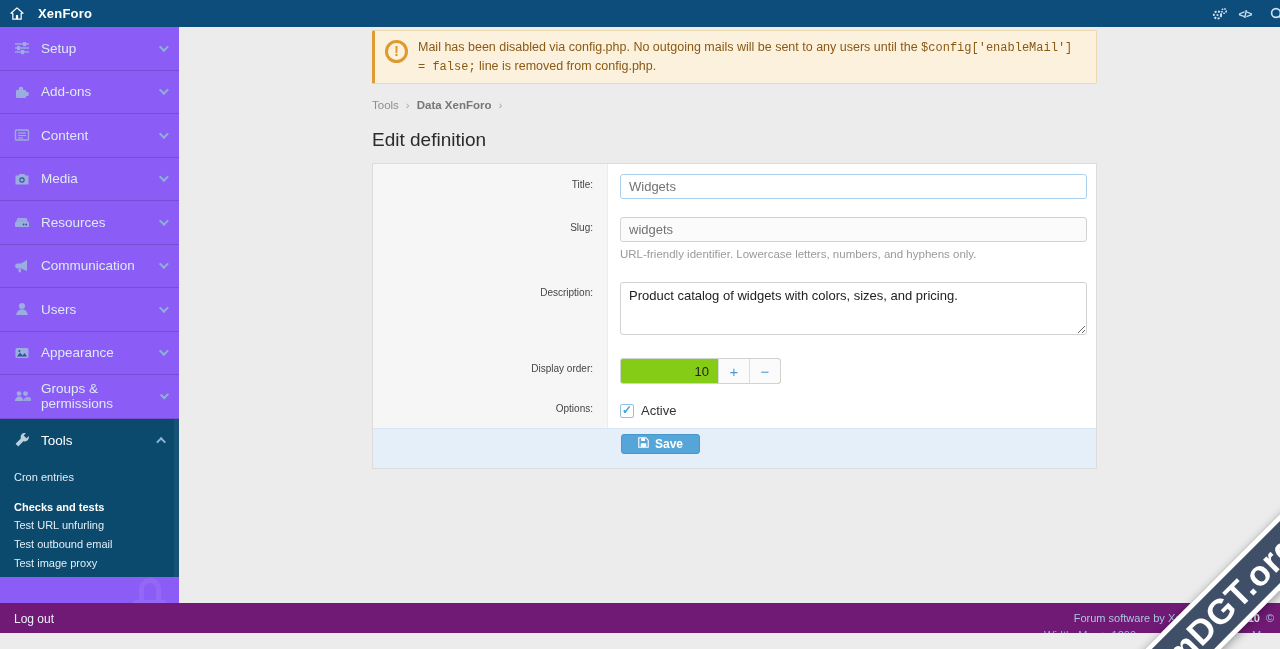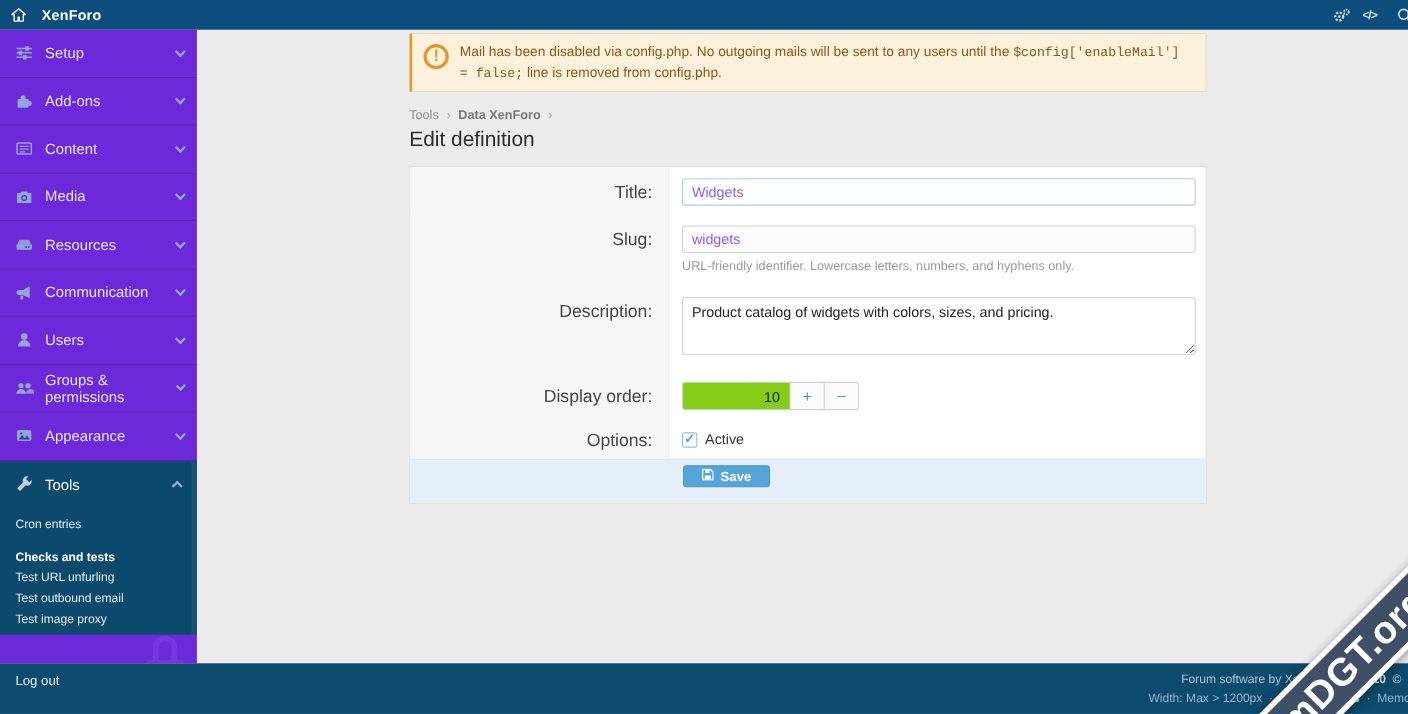--- a/index.html
+++ b/index.html
@@ -21,21 +21,21 @@
   .tb-brand { font-size:13px; font-weight:bold; letter-spacing:.2px; margin-left:4px; cursor:pointer; }
   .tb-icons { position:absolute; right:0; top:0; height:27px; }
   .tb-ic { position:absolute; top:6px; width:18px; height:16px; display:flex; align-items:center; justify-content:center; cursor:pointer; color:#cfe2ef; }
   .tb-ic.gears { right:52px; }
   .tb-ic.code { right:26px; font-size:11px; font-weight:bold; letter-spacing:-1px; }
   .tb-ic.search { right:-6px; }
 
   
   .sidebar {
     position:absolute; top:27px; left:0; width:179px; height:576px;
-    background:#6d28d9; z-index:4;
+    background:#8b5cf6; z-index:4;
   }
   .nav-item {
     height:43.5px; display:flex; align-items:center;
     padding:0 13px 0 14px; cursor:pointer;
     border-bottom:1px solid rgba(0,0,0,0.14);
     color:#dceaf4; font-size:13.5px;
   }
   .nav-ic { width:18px; height:16px; margin-right:9px; display:flex; align-items:center; opacity:.8; flex:none; }
   .chev {
     margin-left:auto; width:7px; height:7px;
@@ -82,39 +82,39 @@
     display:flex; align-items:center; justify-content:center;
     margin-right:10px; margin-top:2px;
   }
   .warn-code { font-family:"Liberation Mono", monospace; font-size:12px; }
 
   .breadcrumb { margin-top:15px; font-size:11.5px; color:#8d8d8d; display:flex; gap:7px; align-items:center; }
   .breadcrumb .crumb { cursor:pointer; }
   .breadcrumb .strong { font-weight:bold; color:#777; }
   .breadcrumb .bsep { color:#aaa; }
 
-  .page-title { margin-top:6px; margin-bottom:12px; font-size:19px; font-weight:400; color:#2b2b2b; }
+  .page-title { margin-top:18px; margin-bottom:12px; font-size:19px; font-weight:400; color:#2b2b2b; }
 
   
   .card { background:#fff; border:1px solid #dcdcdc; }
   .row { display:flex; }
   .cell-l {
     width:235px; flex:none; background:#f6f6f6; border-right:1px solid #ececec;
-    text-align:right; padding-right:14px; font-size:16px; color:#454545;
+    text-align:right; padding-right:14px; font-size:10px; color:#454545;
   }
   .cell-r { flex:1; padding-left:12px; padding-right:9px; }
 
   .r-title .cell-l { padding-top:15px; } .r-title .cell-r { padding-top:10px; padding-bottom:9px; }
   .r-slug .cell-l { padding-top:14px; } .r-slug .cell-r { padding-top:9px; padding-bottom:10px; }
   .r-desc .cell-l { padding-top:17px; } .r-desc .cell-r { padding-top:12px; padding-bottom:12px; }
   .r-order .cell-l { padding-top:12px; } .r-order .cell-r { padding-top:7px; padding-bottom:7px; }
   .r-options .cell-l { padding-top:12px; } .r-options .cell-r { padding-top:12px; padding-bottom:10px; }
 
   .txt-input {
-    width:100%; height:25px; font-family:"Liberation Sans",sans-serif; font-size:13px; color:#8b5cf6;
+    width:100%; height:25px; font-family:"Liberation Sans",sans-serif; font-size:13px; color:#737373;
     padding:0 8px; border-radius:3px; outline:none;
   }
   .input-title { border:1px solid #a9cfec; background:#fff; }
   .input-slug  { border:1px solid #d2d2d2; background:#fbfbfb; }
   .help-text { margin-top:6px; font-size:11.5px; color:#9a9a9a; }
 
   .textarea {
     width:100%; height:53px; font-family:"Liberation Sans",sans-serif; font-size:13px; color:#222;
     border:1px solid #d2d2d2; background:#fff; border-radius:3px; padding:4px 8px;
     resize:both; outline:none; line-height:1.4;
@@ -149,22 +149,22 @@
     padding:5px 0 14px 248px;
   }
   .save-btn {
     display:inline-flex; align-items:center; gap:6px;
     background:#55a5d9; border:1px solid #4897cf; border-radius:3px;
     color:#fff; font-size:12px; font-weight:bold; padding:3px 16px; height:20px; cursor:pointer;
   }
 
   
   .footer {
-    position:absolute; left:0; top:603px; width:1280px; height:46px;
-    background:#0c4a6e; z-index:6; overflow:hidden;
+    position:absolute; left:0; top:603px; width:1280px; height:30px;
+    background:#701a75; z-index:6; overflow:hidden;
   }
   .logout { position:absolute; left:14px; top:9px; font-size:12px; color:#eaf2f8; cursor:pointer; }
   .f-line1 { position:absolute; top:9px; right:6px; white-space:nowrap; font-size:11px; color:#a9c6de; }
   .f-line1 .ver { color:#e7f0f7; font-weight:bold; margin-left:5px; }
   .f-line1 .cpy { margin-left:6px; color:#a9c6de; }
   .f-line2 { position:absolute; top:26px; left:1044px; white-space:nowrap; font-size:11px; color:#8fb6d6; }
   .f-line2 .val { color:#dce9f4; font-weight:bold; }
   .f-line2 span { margin-right:3px; }
 
   
@@ -298,40 +298,40 @@
           <circle cx="8" cy="5" r="3"></circle>
           <path d="M2.2 14a5.8 5.8 0 0 1 11.6 0z"></path>
         </svg>
     </span>
     <span>Users</span>
     <span class="chev"></span>
   </div>
 
   <div class="nav-item">
     <span class="nav-ic">
+      <svg width="16" height="16" viewBox="0 0 16 16">
+          <rect x="1.5" y="3" width="13" height="10" rx="1.5" fill="#9fc3da"></rect>
+          <path d="M3 11.5l3-4 2.5 3 2-2.5 2.6 3.5z" fill="#15567e"></path>
+          <circle cx="5.4" cy="6" r="1" fill="#15567e"></circle>
+        </svg>
+    </span>
+    <span>Appearance</span>
+    <span class="chev"></span>
+  </div>
+
+  <div class="nav-item">
+    <span class="nav-ic">
       <svg width="17" height="16" viewBox="0 0 17 16" fill="#9fc3da">
           <circle cx="5" cy="5.6" r="2.4"></circle>
           <circle cx="11.5" cy="5.6" r="2.4"></circle>
           <path d="M.8 13a4.4 4.4 0 0 1 8.8 0z"></path>
           <path d="M9.4 13a4.4 4.4 0 0 1 7-3.4 4.4 4.4 0 0 1 .4 3.4z" opacity=".85"></path>
         </svg>
     </span>
     <span>Groups &amp; permissions</span>
-    <span class="chev"></span>
-  </div>
-
-  <div class="nav-item">
-    <span class="nav-ic">
-      <svg width="16" height="16" viewBox="0 0 16 16">
-          <rect x="1.5" y="3" width="13" height="10" rx="1.5" fill="#9fc3da"></rect>
-          <path d="M3 11.5l3-4 2.5 3 2-2.5 2.6 3.5z" fill="#15567e"></path>
-          <circle cx="5.4" cy="6" r="1" fill="#15567e"></circle>
-        </svg>
-    </span>
-    <span>Appearance</span>
     <span class="chev"></span>
   </div>
 
   <div class="tools-section">
     <div class="nav-item">
       <span class="nav-ic">
         <svg width="16" height="16" viewBox="0 0 16 16" fill="#eaf3f9">
             <path d="M14.8 4.1a4.1 4.1 0 0 1-5.4 5.1L4.2 14.4 1.6 11.8l5.2-5.2a4.1 4.1 0 0 1 5.1-5.4L9.7 3.4l2.9 2.9z"></path>
           </svg>
       </span>

